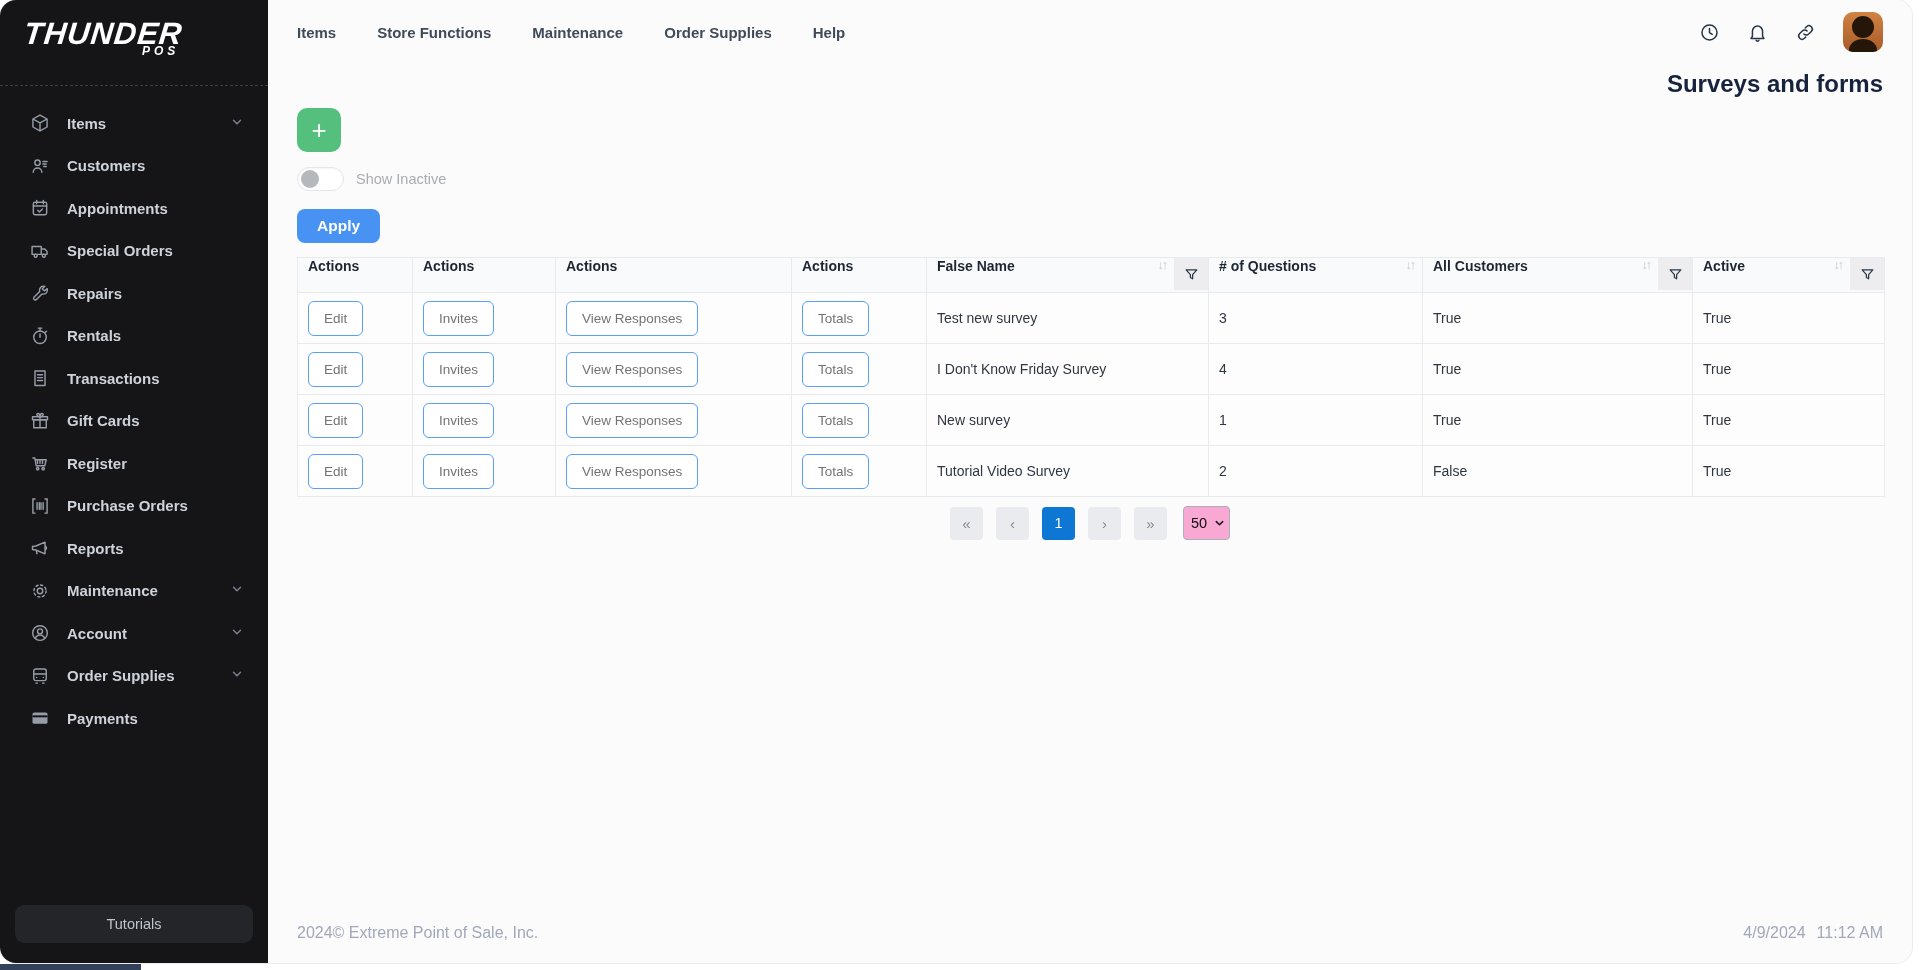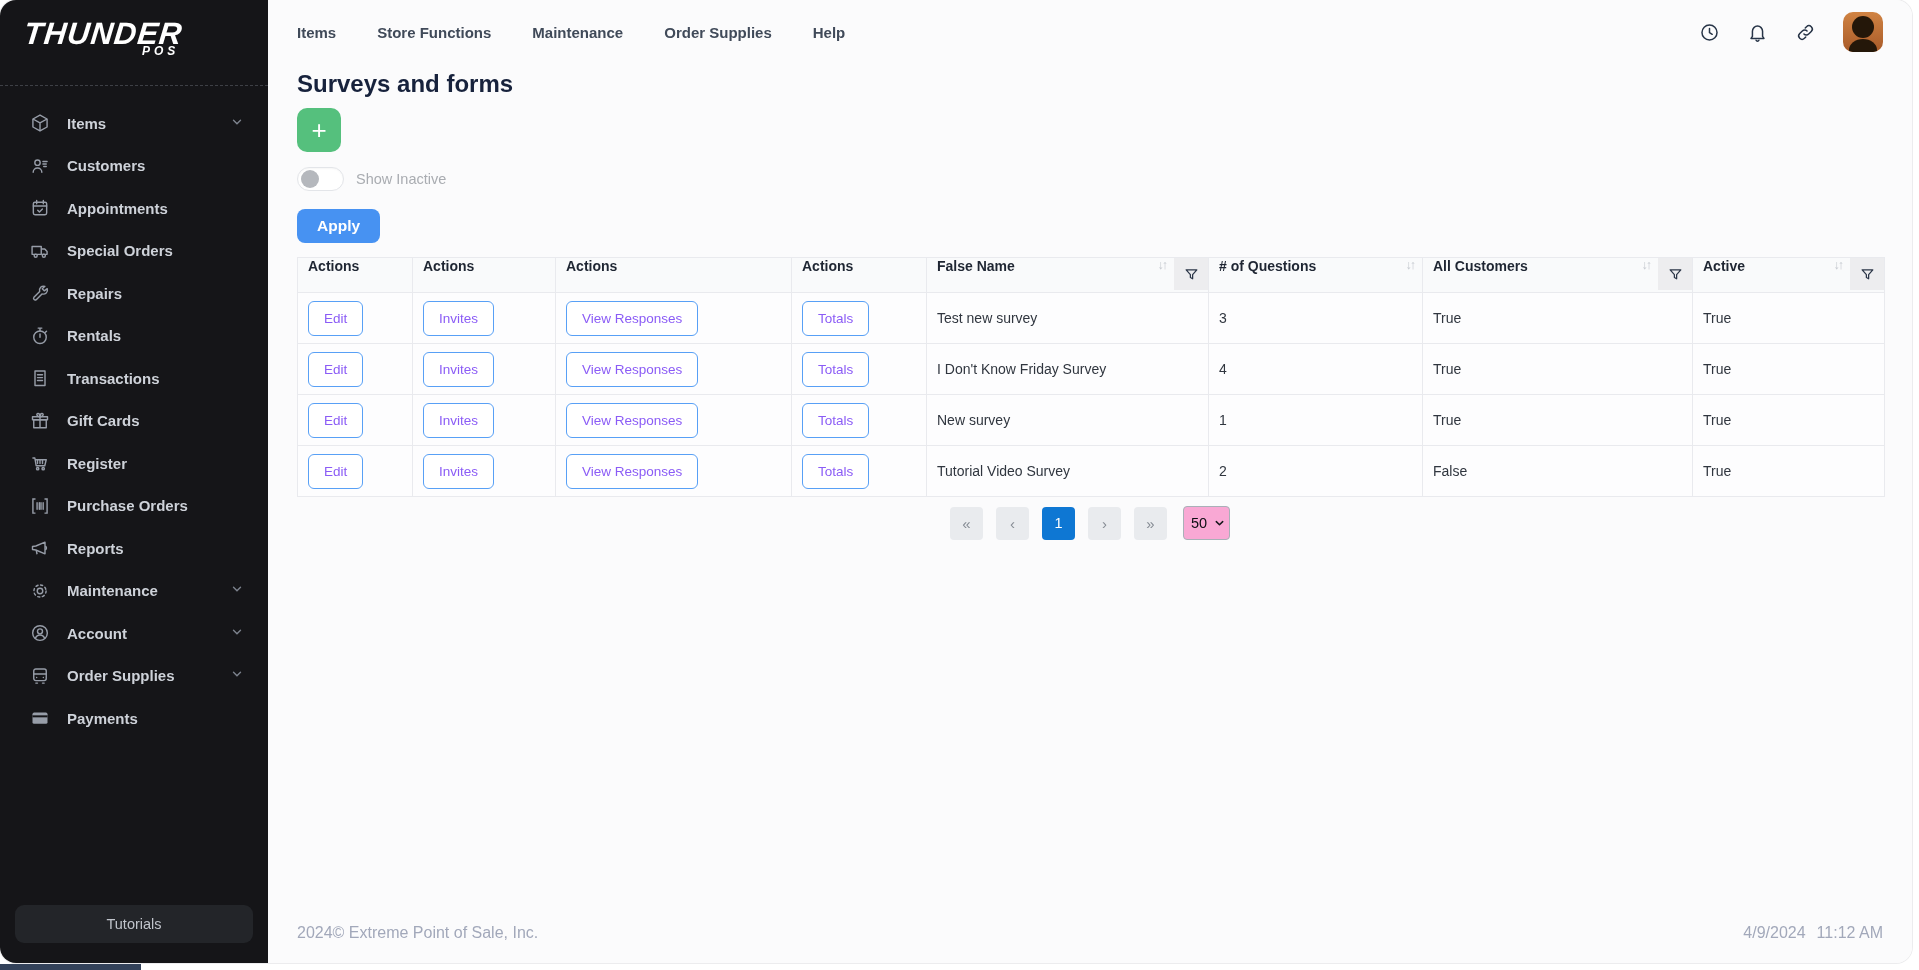--- a/index.html
+++ b/index.html
@@ -22,42 +22,42 @@
                font-size:14.5px; display:flex; align-items:center; justify-content:center; cursor:pointer; }
 
   
   .main { flex:1; display:flex; flex-direction:column; padding:0 29px; background:#fbfbfc; min-width:0; }
   .topnav { height:64px; display:flex; align-items:center; gap:41px; font-size:15px; font-weight:600; color:#404a59; }
   .topnav .nav-link { cursor:pointer; }
   .nav-right { margin-left:auto; display:flex; align-items:center; gap:27px; }
   .nav-right svg.icn { width:21px; height:21px; color:#273447; cursor:pointer; }
   .avatar { width:40px; height:40px; border-radius:10px; overflow:hidden; cursor:pointer; }
 
-  .page-title { font-size:24px; font-weight:700; color:#17223c; margin-top:6px; }
+  .page-title { font-size:24px; font-weight:700; color:#17223c; margin-top:6px;text-align:right; }
   .add-btn { margin-top:10px; width:44px; height:44px; border:none; border-radius:10px; background:#55c07d;
              color:#ffffff; font-size:26px; font-weight:400; line-height:1; cursor:pointer; }
   .toggle-row { margin-top:15px; display:flex; align-items:center; }
   .switch { width:47px; height:24px; background:#ffffff; border:1px solid #e3e5e9; border-radius:13px;
             position:relative; cursor:pointer; box-shadow:inset 0 1px 2px rgba(0,0,0,.04); }
   .knob { position:absolute; left:3px; top:2px; width:18px; height:18px; border-radius:50%; background:#b5b8bd; }
   .toggle-label { margin-left:12px; font-size:14.5px; color:#a9acb1; }
   .apply-btn { margin-top:18px; height:34px; padding:0 20px; border:none; border-radius:8px; background:#4792f2;
                color:#ffffff; font-size:15.5px; font-weight:600; cursor:pointer; align-self:flex-start; }
 
   
   table.grid { margin-top:14px; width:1587px; border-collapse:collapse; table-layout:fixed; }
   .grid th { height:34px; background:#f9fafb; border:1px solid #e9eaee; font-size:14px; font-weight:700;
              color:#1f2633; text-align:left; padding:0; }
   .grid th .th-inner { display:flex; align-items:flex-start; height:34px; padding-left:10px; }
   .grid th .sort { margin-left:auto; color:#c6cad0; font-size:12.5px; letter-spacing:-2px; padding-right:8px; font-weight:400; }
   .grid th .filter-cell { width:34px; height:32px; background:#ededef; display:flex; align-items:center;
                           justify-content:center; cursor:pointer; flex-shrink:0; }
   .grid th .filter-cell svg { width:15px; height:15px; color:#2b3648; }
   .grid td { height:51px; background:#fdfdfe; border:1px solid #e9eaee; font-size:14px; color:#30363f; padding-left:10px; }
-  .tbtn { border:1px solid #58a0f6; background:#ffffff; color:#8b5cf6; border-radius:6px;
+  .tbtn { border:1px solid #58a0f6; background:#ffffff; color:#737373; border-radius:6px;
           font-size:13.5px; padding:9px 15px; cursor:pointer; font-family:inherit; }
 
   
   .pag { margin-top:9px; display:flex; justify-content:center; align-items:center; gap:13px; }
   .pbtn { width:33px; height:33px; border:none; border-radius:4px; background:#e9ebee; color:#868c94;
           font-size:15px; display:flex; align-items:center; justify-content:center; cursor:pointer; }
   .pbtn.active { background:#0e77d3; color:#ffffff; font-size:14.5px; }
   .psel { position:relative; width:47px; height:34px; margin-left:3px; }
   .psel select { width:100%; height:100%; border:1px solid #a9b0b8; border-radius:4px; background:#f9a8d4;
                  font-size:14.5px; font-family:inherit; color:#0c0e12; padding-left:7px;

